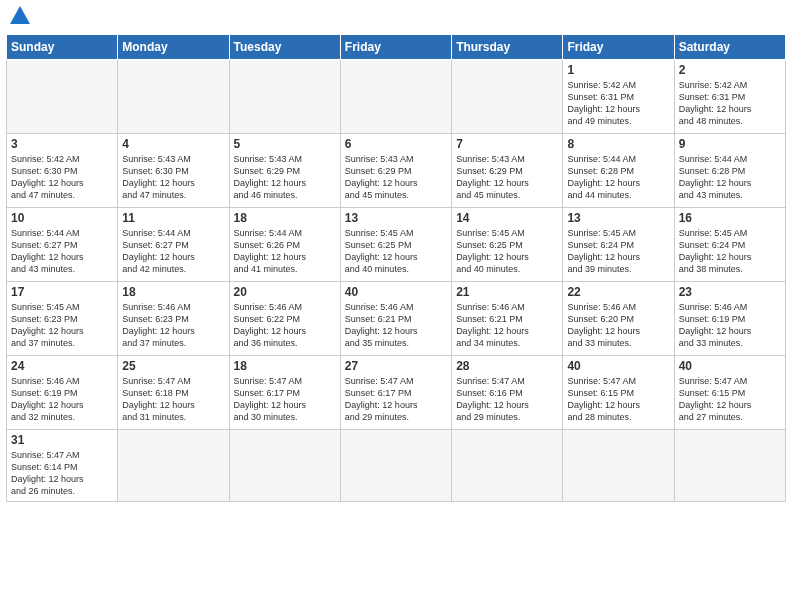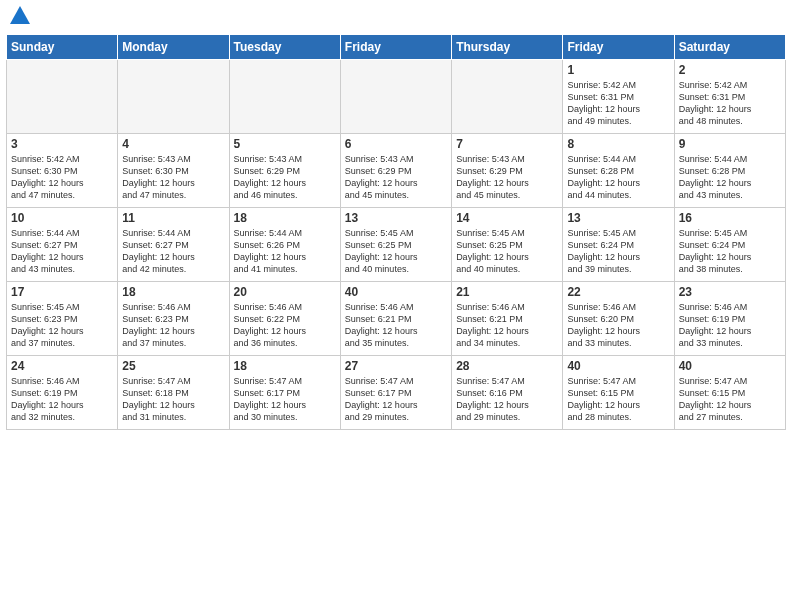--- a/index.html
+++ b/index.html
@@ -353,15 +353,30 @@
 and 28 minutes.</div>
           </td>
           <td>
             <div class="day-number">40</div>
             <div class="day-info" style="white-space: pre-line;">Sunrise: 5:47 AM
 Sunset: 6:15 PM
 Daylight: 12 hours
 and 27 minutes.</div>
           </td>
         </tr>
+        <tr class="last-row">
+          <td>
+            <div class="day-number">31</div>
+            <div class="day-info" style="white-space: pre-line;">Sunrise: 5:47 AM
+Sunset: 6:14 PM
+Daylight: 12 hours
+and 26 minutes.</div>
+          </td>
+          <td class="empty"></td>
+          <td class="empty"></td>
+          <td class="empty"></td>
+          <td class="empty"></td>
+          <td class="empty"></td>
+          <td class="empty"></td>
+        </tr>
       </tbody>
   </table>
 </div>
 
 </body></html>

